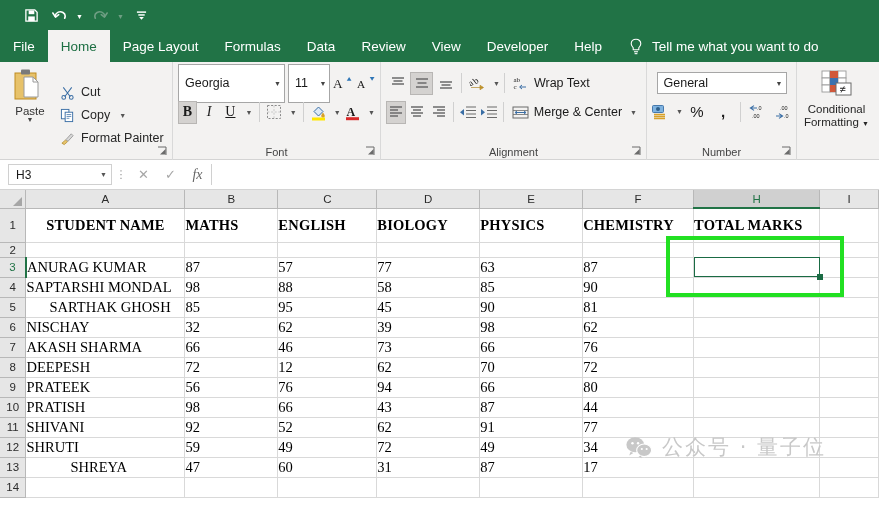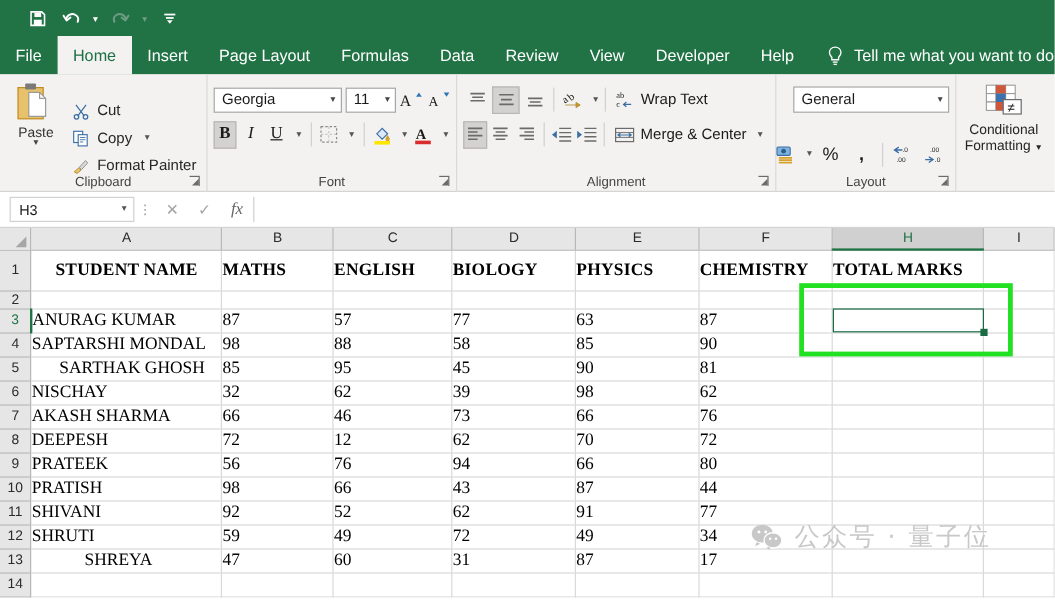--- a/index.html
+++ b/index.html
@@ -105,21 +105,21 @@
   .paste-label { font-size: 11.5px; color: #333; margin-top: 1px; }
   .paste-caret { font-size: 7px; color: #444; line-height: 6px; }
   .clip-items { display: flex; flex-direction: column; justify-content: center; gap: 3px; padding-top: 4px; }
   .clip-item { display: flex; align-items: center; gap: 6px; height: 20px; padding: 0 3px; }
   .clip-item span.txt { font-size: 12.5px; color: #262626; }
   .mini-caret { font-size: 7px; color: #555; margin-left: 3px; }
 
   
   .font-row { display: flex; align-items: center; gap: 3px; height: 26px; }
   .combo {
-    height: 21px;
+    height: 39px;
     border: 1px solid #a6a6a6;
     background: #ffffff;
     display: flex; align-items: center;
     padding: 0 3px 0 6px;
     font-size: 12.5px;
     color: #1a1a1a;
   }
   .combo .cval { flex: 1; }
   .combo .ccaret { font-size: 7px; color: #444; padding-left: 5px; }
   .fontname { width: 130px; }
@@ -312,21 +312,20 @@
       <rect x="2" y="1.5" width="10" height="1.6" fill="#fff"></rect>
       <rect x="3.5" y="4.6" width="7" height="1.6" fill="#fff"></rect>
       <path d="M4.4 7.6 L9.6 7.6 L7 10.6 Z" fill="#fff"></path>
     </svg>
   </div>
 </div>
 
 <div class="tab-bar">
   <div class="tab">File</div>
   <div class="tab active">Home</div>
-  <div class="tab">Insert</div>
   <div class="tab">Page Layout</div>
   <div class="tab">Formulas</div>
   <div class="tab">Data</div>
   <div class="tab">Review</div>
   <div class="tab">View</div>
   <div class="tab">Developer</div>
   <div class="tab">Help</div>
   <div class="tellme">
     <svg class="bulb" viewBox="0 0 14 17">
       <path d="M7 1.2 C4.2 1.2 2.2 3.2 2.2 5.7 C2.2 7.5 3.3 8.6 4.2 9.8 L4.2 11.8 L9.8 11.8 L9.8 9.8 C10.7 8.6 11.8 7.5 11.8 5.7 C11.8 3.2 9.8 1.2 7 1.2 Z" fill="none" stroke="#fff" stroke-width="1.1"></path>
@@ -372,21 +371,20 @@
         </div>
         <div class="clip-item">
           <svg width="15" height="15" viewBox="0 0 16 16">
             <path d="M2 13 L6 9.5 L8 11.5 L4.5 14.5 Z" fill="#e8c56a" stroke="#b08a2e" stroke-width="0.8"></path>
             <path d="M6.5 9 L12 3 L14 5 L8.5 11 Z" fill="#d8d8d8" stroke="#8a8a8a" stroke-width="0.8"></path>
           </svg>
           <span class="txt">Format Painter</span>
         </div>
       </div>
     </div>
-    <div class="rgroup-label">Clipboard</div>
     <svg class="dialog-launcher" viewBox="0 0 11 11">
       <path d="M1 1 h8 v8" fill="none" stroke="#6b6b6b" stroke-width="1"></path>
       <path d="M8.6 8.6 L3 8.6 L8.6 3 Z" fill="#6b6b6b"></path>
     </svg>
   </div>
 
   <div class="rgroup" style="width:208px">
     <div class="rgroup-content" style="flex-direction:column; gap:3px; padding-top:4px;">
       <div class="font-row">
         <div class="combo fontname">
@@ -527,21 +525,21 @@
       </div>
     </div>
     <div class="rgroup-label">Alignment</div>
     <svg class="dialog-launcher" viewBox="0 0 11 11">
       <path d="M1 1 h8 v8" fill="none" stroke="#6b6b6b" stroke-width="1"></path>
       <path d="M8.6 8.6 L3 8.6 L8.6 3 Z" fill="#6b6b6b"></path>
     </svg>
   </div>
 
   <div class="rgroup" style="width:150px">
-    <div class="rgroup-content" style="flex-direction:column; gap:20px; padding-top:6px; align-items:flex-end;">
+    <div class="rgroup-content" style="flex-direction:column; gap:3px; padding-top:6px; align-items:center;">
       <div class="combo numfmt">
         <span class="cval">General</span>
         <span class="ccaret">▼</span>
       </div>
       <div class="num-row">
         <div class="ic-btn">
           <svg width="17" height="16" viewBox="0 0 17 16">
             <rect x="1.5" y="1.5" width="11" height="7" rx="1" fill="#7fb3e0" stroke="#3a6ea5" stroke-width="0.9"></rect>
             <circle cx="7" cy="5" r="2" fill="#2e5f8a"></circle>
             <path d="M3 10.5 h11 M3 12.5 h11 M3 14.5 h11" stroke="#d8a12a" stroke-width="1.4"></path>
@@ -560,21 +558,21 @@
         </div>
         <div class="ic-btn">
           <svg width="20" height="16" viewBox="0 0 20 16">
             <text x="6" y="5.5" font-family="Liberation Sans, sans-serif" font-size="5.5" fill="#1a1a1a">.00</text>
             <path d="M2 12 H8 M5 9.6 L8.6 12 L5 14.4" fill="none" stroke="#3a6ea5" stroke-width="1.1"></path>
             <text x="10" y="14" font-family="Liberation Sans, sans-serif" font-size="5.5" fill="#1a1a1a">.0</text>
           </svg>
         </div>
       </div>
     </div>
-    <div class="rgroup-label">Layout</div>
+    <div class="rgroup-label">Number</div>
     <svg class="dialog-launcher" viewBox="0 0 11 11">
       <path d="M1 1 h8 v8" fill="none" stroke="#6b6b6b" stroke-width="1"></path>
       <path d="M8.6 8.6 L3 8.6 L8.6 3 Z" fill="#6b6b6b"></path>
     </svg>
   </div>
 
   <div class="rgroup cf-group">
     <div class="rgroup-content" style="justify-content:center;">
       <div class="cf-inner">
         <svg width="44" height="34" viewBox="0 0 44 34">

